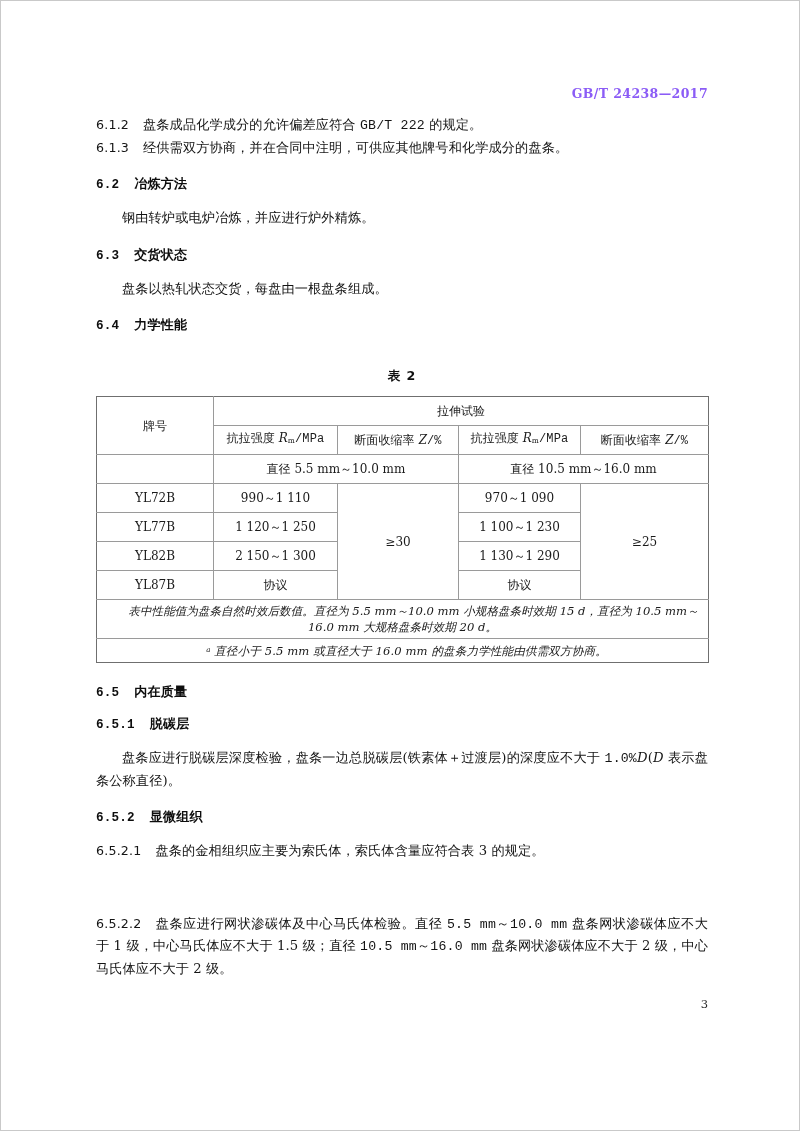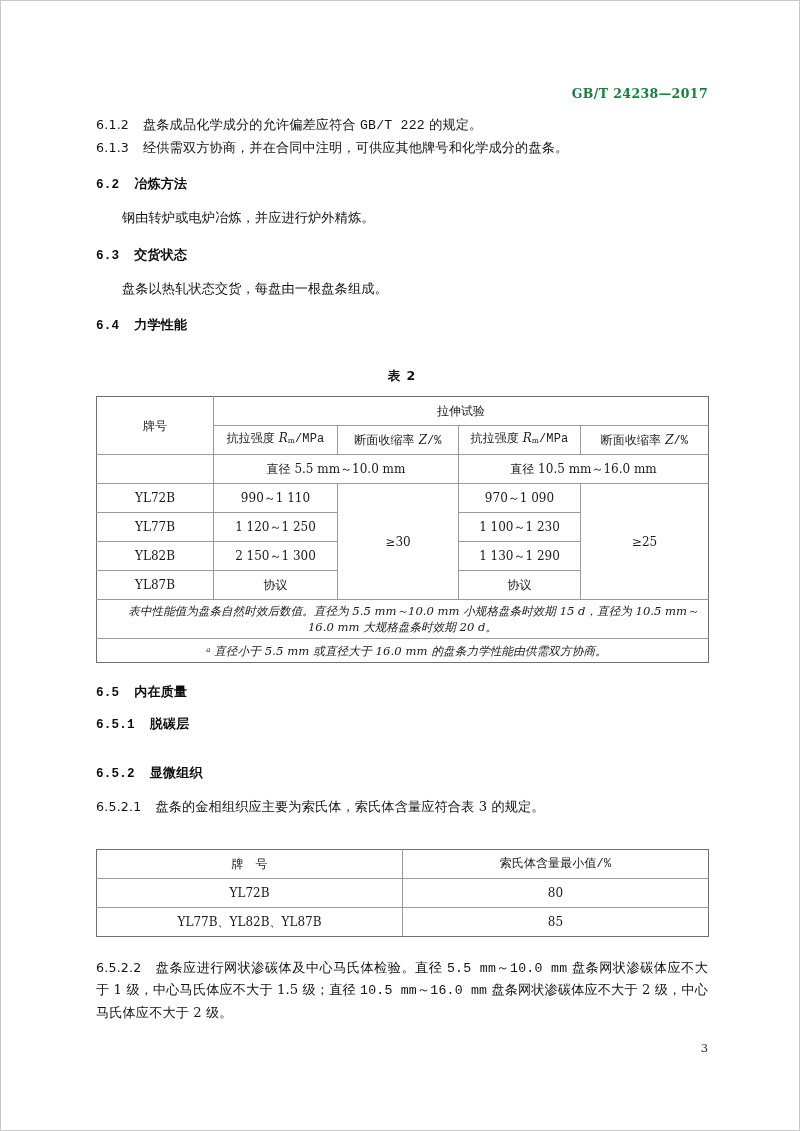--- a/index.html
+++ b/index.html
@@ -29,21 +29,21 @@
 
   
   .run-head {
     position: absolute;
     top: 85px;
     right: 0;
     font-family: "DejaVu Serif", "Liberation Serif", serif;
     font-weight: bold;
     font-size: 12.5px;
     letter-spacing: 0.4px;
-    color: #15803d;
+    color: #8b5cf6;
     white-space: nowrap;
   }
 
   
   .para {
     font-size: 13.2px;
     line-height: 21.5px;
     color: #141414;
     text-align: justify;
     margin: 0;
@@ -279,60 +279,41 @@
     <p class="heading">
       <span class="hnum lat">6.5</span><span class="hgap"></span><span>内在质量</span>
     </p>
 
     <div class="sp-2"></div>
 
     <p class="heading">
       <span class="hnum lat">6.5.1</span><span class="hgap"></span><span>脱碳层</span>
     </p>
     <div class="sp-2"></div>
+    <p class="para indent">
+      <span class="cjk">盘条应进行脱碳层深度检验，盘条一边总脱碳层(铁素体＋过渡层)的深度应不大于 </span><span class="lat">1.0%</span><i class="v">D</i><span class="cjk">(</span><i class="v">D</i><span class="cjk"> 表示盘条公称直径)。</span>
+    </p>
 
     <div class="sp-3"></div>
 
     <p class="heading">
       <span class="hnum lat">6.5.2</span><span class="hgap"></span><span>显微组织</span>
     </p>
 
     <div class="sp-2"></div>
 
     <p class="para num-para">
       <span class="num lat">6.5.2.1</span><span class="gap"></span><span class="cjk">盘条的金相组织应主要为索氏体，索氏体含量应符合表 3 的规定。</span>
     </p>
 
     <div class="sp-4"></div>
 
 
     <div class="sp-1"></div>
 
-    <table class="std">
-      <colgroup>
-        <col style="width:306px">
-        <col style="width:306px">
-      </colgroup>
-      <tbody>
-        <tr>
-          <td class="cell-head outer-t outer-l">牌　号</td>
-          <td class="cell-head outer-t outer-r">
-            <span class="cjk">索氏体含量最小值</span><span class="lat">/%</span>
-          </td>
-        </tr>
-        <tr>
-          <td class="cell-row outer-l">YL72B</td>
-          <td class="cell-row outer-r">80</td>
-        </tr>
-        <tr>
-          <td class="cell-row outer-l outer-b">YL77B、YL82B、YL87B</td>
-          <td class="cell-row outer-r outer-b">85</td>
-        </tr>
-      </tbody>
-    </table>
 
     <div class="sp-4"></div>
 
     <p class="para num-para">
       <span class="num lat">6.5.2.2</span><span class="gap"></span><span class="cjk">盘条应进行网状渗碳体及中心马氏体检验。直径 </span><span class="lat">5.5 mm～10.0 mm</span><span class="cjk"> 盘条网状渗碳体应不大于 1 级，中心马氏体应不大于 1.5 级；直径 </span><span class="lat">10.5 mm～16.0 mm</span><span class="cjk"> 盘条网状渗碳体应不大于 2 级，中心马氏体应不大于 2 级。</span>
     </p>
 
     <div style="height:18px"></div>
 
     <div class="pageno" style="position:static;text-align:right;">3</div>

